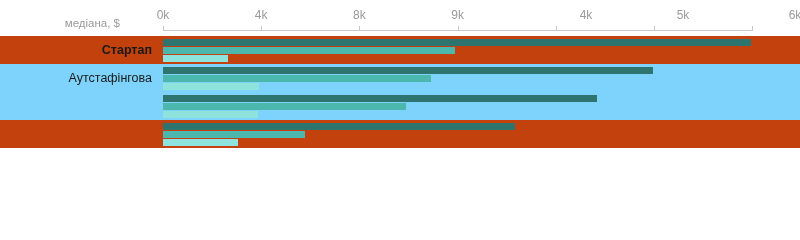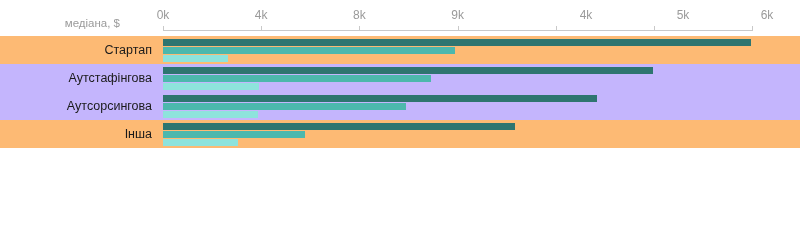--- a/index.html
+++ b/index.html
@@ -30,22 +30,22 @@
     height:1px;background:#c9c9c9;
   }
   .tick-mark{
     position:absolute;top:26px;width:1px;height:5px;background:#c9c9c9;
   }
   .tick-mark.edge{top:26px;height:5px;}
 
   
   .rows{position:absolute;left:0;top:36px;width:800px;}
   .row{position:relative;width:800px;height:28px;}
-  .row.odd{background:#fdba74;}
-  .row.even{background:#c4b5fd;}
+  .row.odd{background:#c2410c;font-weight:bold;}
+  .row.even{background:#7dd3fc;}
 
   .row-label{
     position:absolute;left:0;top:0;
     width:152px;height:28px;
     display:flex;align-items:center;justify-content:flex-end;
     font-size:12.5px;color:#1a1a1a;
     white-space:nowrap;
   }
 
   .bars{position:absolute;left:163px;top:0;height:28px;right:0;}
@@ -68,21 +68,21 @@
         <div class="tick-label" style="left: 261.2px;">4k</div>
         <div class="tick-mark" style="left: 261.2px;"></div>
         <div class="tick-label" style="left: 359.4px;">8k</div>
         <div class="tick-mark" style="left: 359.4px;"></div>
         <div class="tick-label" style="left: 457.6px;">9k</div>
         <div class="tick-mark" style="left: 457.6px;"></div>
         <div class="tick-label" style="left: 586px;">4k</div>
         <div class="tick-mark" style="left: 555.8px;"></div>
         <div class="tick-label" style="left: 654px; margin-left: 29px;">5k</div>
         <div class="tick-mark" style="left: 654px;"></div>
-        <div class="tick-label" style="left: 767px;">6k</div>
+        <div class="tick-label" style="left: 795px;">6k</div>
         <div class="tick-mark edge" style="left: 752.2px;"></div>
       </div>
   </div>
 
   <div class="rows" id="rows">
       <div class="row odd">
         <div class="row-label">Стартап</div>
         <div class="bars">
           <div class="bar s0" style="width: 588.218px; background: rgb(46, 117, 112);"></div>
           <div class="bar s1" style="width: 291.654px; background: rgb(76, 184, 173);"></div>
@@ -91,29 +91,27 @@
       </div>
       <div class="row even">
         <div class="row-label">Аутстафінгова</div>
         <div class="bars">
           <div class="bar s0" style="width: 490.018px; background: rgb(46, 117, 112);"></div>
           <div class="bar s1" style="width: 268.086px; background: rgb(76, 184, 173);"></div>
           <div class="bar s2" style="width: 96.236px; background: rgb(142, 227, 220);"></div>
         </div>
       </div>
       <div class="row even">
-        <div class="row-label">Аутсорсингова</div>
         <div class="bars">
           <div class="bar s0" style="width: 434.044px; background: rgb(46, 117, 112);"></div>
           <div class="bar s1" style="width: 242.554px; background: rgb(76, 184, 173);"></div>
           <div class="bar s2" style="width: 95.254px; background: rgb(142, 227, 220);"></div>
         </div>
       </div>
       <div class="row odd">
-        <div class="row-label">Інша</div>
         <div class="bars">
           <div class="bar s0" style="width: 351.556px; background: rgb(46, 117, 112);"></div>
           <div class="bar s1" style="width: 142.39px; background: rgb(76, 184, 173);"></div>
           <div class="bar s2" style="width: 74.632px; background: rgb(142, 227, 220);"></div>
         </div>
       </div>
     </div>
 
 </div>
 

